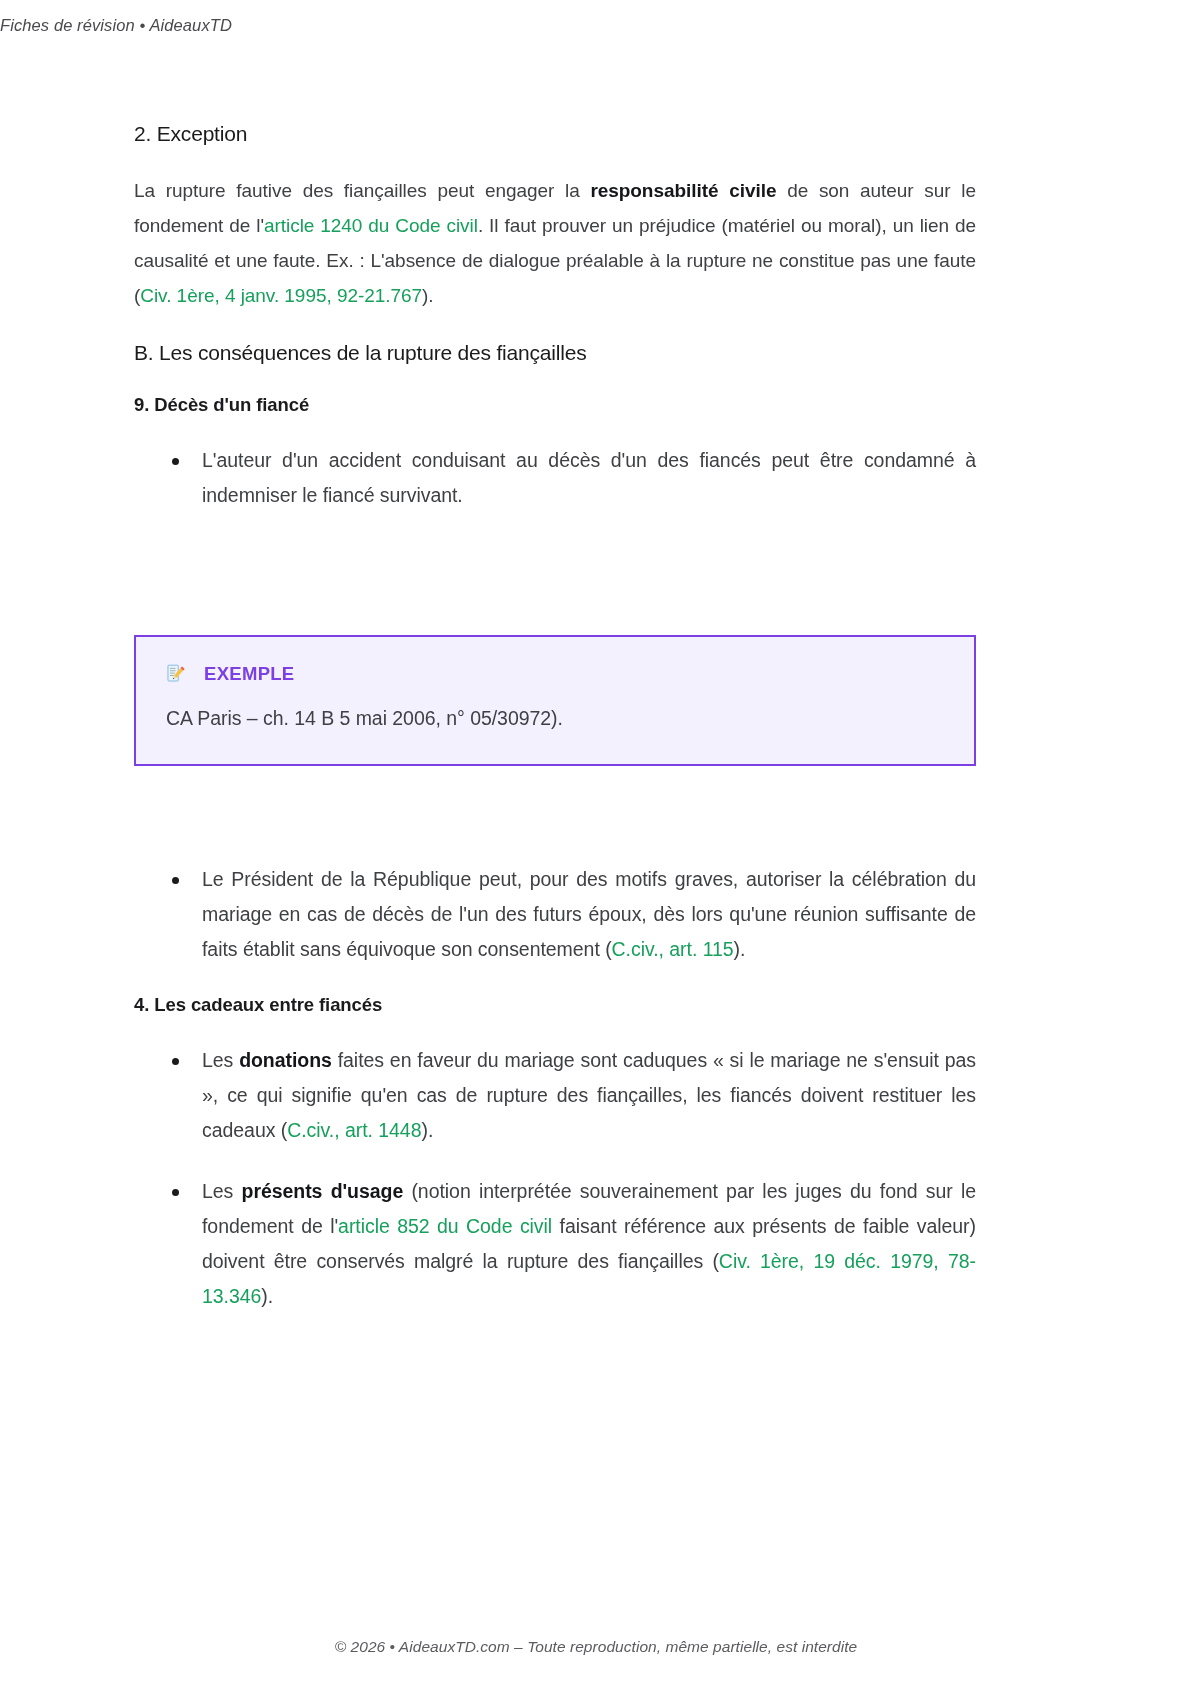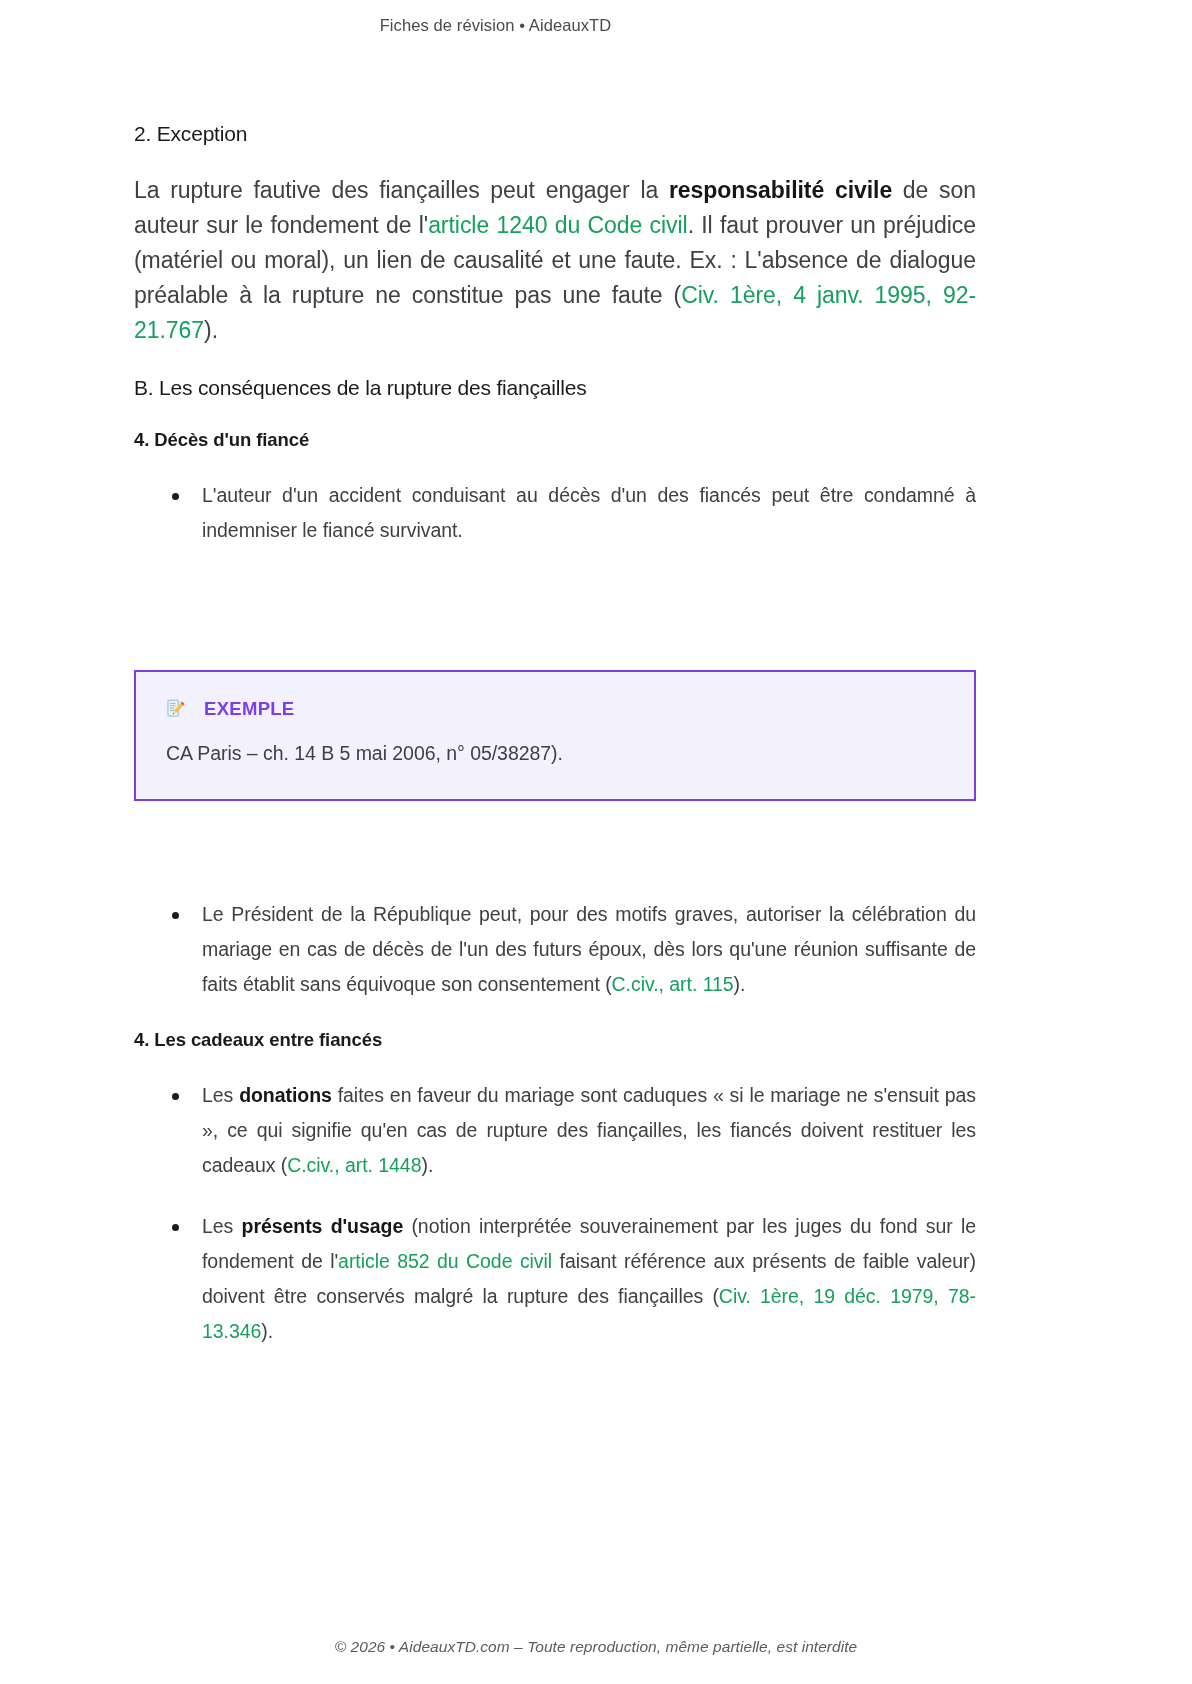--- a/index.html
+++ b/index.html
@@ -22,21 +22,21 @@
     width: 1192px;
     height: 1684px;
     box-sizing: border-box;
   }
 
   .running-head {
     position: absolute;
     top: 16px;
     left: 0;
     width: 991px;
-    text-align: center;
+    font-style: italic;
     font-size: 16.5px;
     color: #4a4a4e;
     letter-spacing: 0.1px;
   }
 
   .content {
     position: absolute;
     top: 120px;
     left: 134px;
     width: 842px;
@@ -54,21 +54,21 @@
   h3.sub-head {
     font-size: 18.5px;
     font-weight: bold;
     color: #1b1b1d;
     margin: 0 0 26px 0;
     letter-spacing: -0.1px;
     line-height: 1.3;
   }
 
   p.para {
-    font-size: 23px;
+    font-size: 19px;
     line-height: 35px;
     text-align: justify;
     margin: 0 0 26px 0;
     color: #3f4044;
     letter-spacing: -0.05px;
   }
   .blk-spacer-xl { height: 96px; }
 
   strong.b {
     font-weight: bold;
@@ -160,21 +160,21 @@
   <div class="running-head">Fiches de révision • AideauxTD</div>
 
   <div class="content">
 
     <h2 class="sec-head">2. Exception</h2>
 
     <p class="para"><span>La rupture fautive des fiançailles peut engager la </span><strong class="b">responsabilité civile</strong><span> de son auteur sur le fondement de l'</span><span class="lnk">article 1240 du Code civil</span><span>. Il faut prouver un préjudice (matériel ou moral), un lien de causalité et une faute. Ex. : L'absence de dialogue préalable à la rupture ne constitue pas une faute (</span><span class="lnk">Civ. 1ère, 4 janv. 1995, 92-21.767</span><span>).</span></p>
 
     <h2 class="sec-head">B. Les conséquences de la rupture des fiançailles</h2>
 
-    <h3 class="sub-head">4. Décès d'un fiancé</h3>
+    <h3 class="sub-head">9. Décès d'un fiancé</h3>
 
     <ul class="bullets">
       <li>L'auteur d'un accident conduisant au décès d'un des fiancés peut être condamné à indemniser le fiancé survivant.</li>
     </ul>
 
     <div class="blk-spacer-xl"></div>
 
     <div class="callout">
       <div class="callout-head">
         <span class="callout-emoji">
@@ -187,21 +187,21 @@
             <g transform="rotate(42 15 12)">
               <rect x="13" y="2" width="4.4" height="15" fill="#f7c244"></rect>
               <rect x="13" y="2" width="4.4" height="2.6" fill="#ef5b4c"></rect>
               <polygon points="13,17 17.4,17 15.2,21.5" fill="#f2d9b0"></polygon>
               <polygon points="14.3,19.8 16.1,19.8 15.2,21.5" fill="#3b3b3b"></polygon>
             </g>
           </svg>
         </span>
         <span class="callout-label">EXEMPLE</span>
       </div>
-      <div class="callout-body">CA Paris – ch. 14 B 5 mai 2006, n° 05/38287).</div>
+      <div class="callout-body">CA Paris – ch. 14 B 5 mai 2006, n° 05/30972).</div>
     </div>
 
     <div class="blk-spacer-xl"></div>
 
     <ul class="bullets">
       <li><span>Le Président de la République peut, pour des motifs graves, autoriser la célébration du mariage en cas de décès de l'un des futurs époux, dès lors qu'une réunion suffisante de faits établit sans équivoque son consentement (</span><span class="lnk">C.civ., art. 115</span><span>).</span></li>
     </ul>
 
     <h3 class="sub-head">4. Les cadeaux entre fiancés</h3>
 

